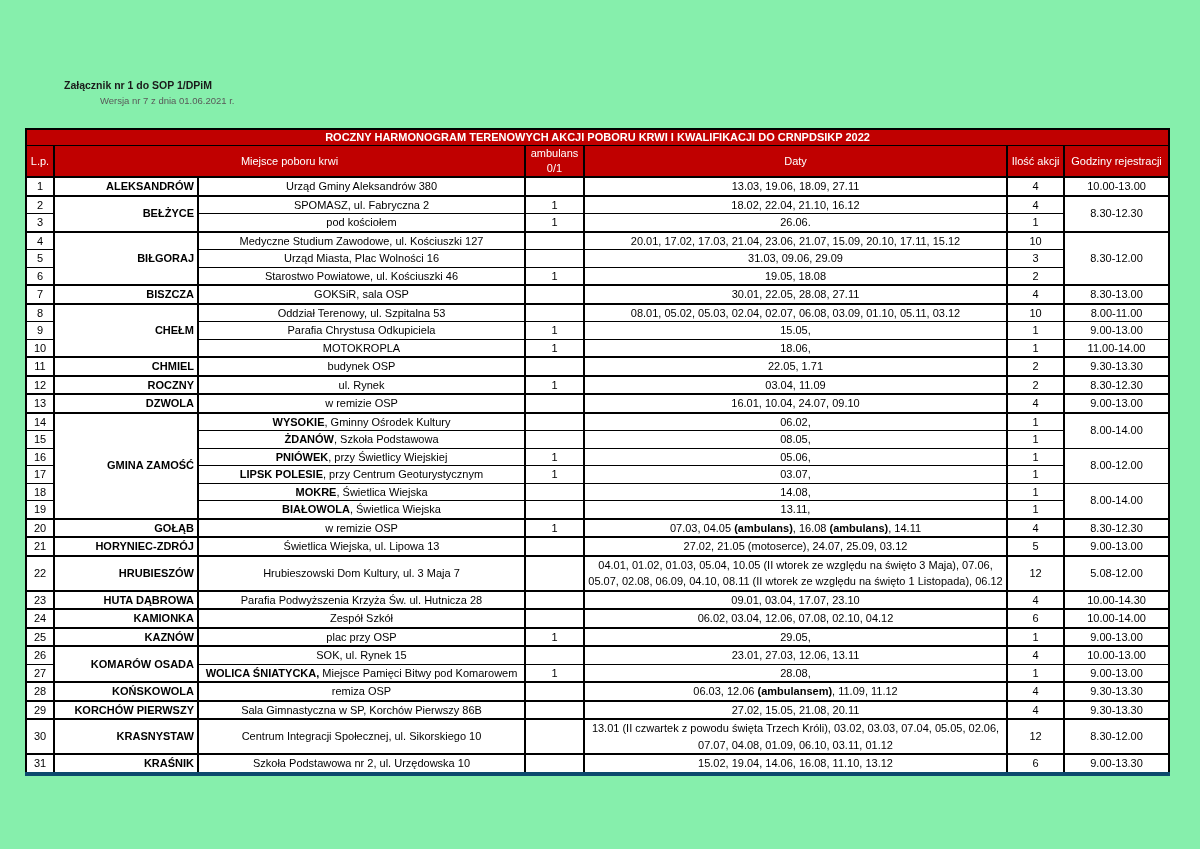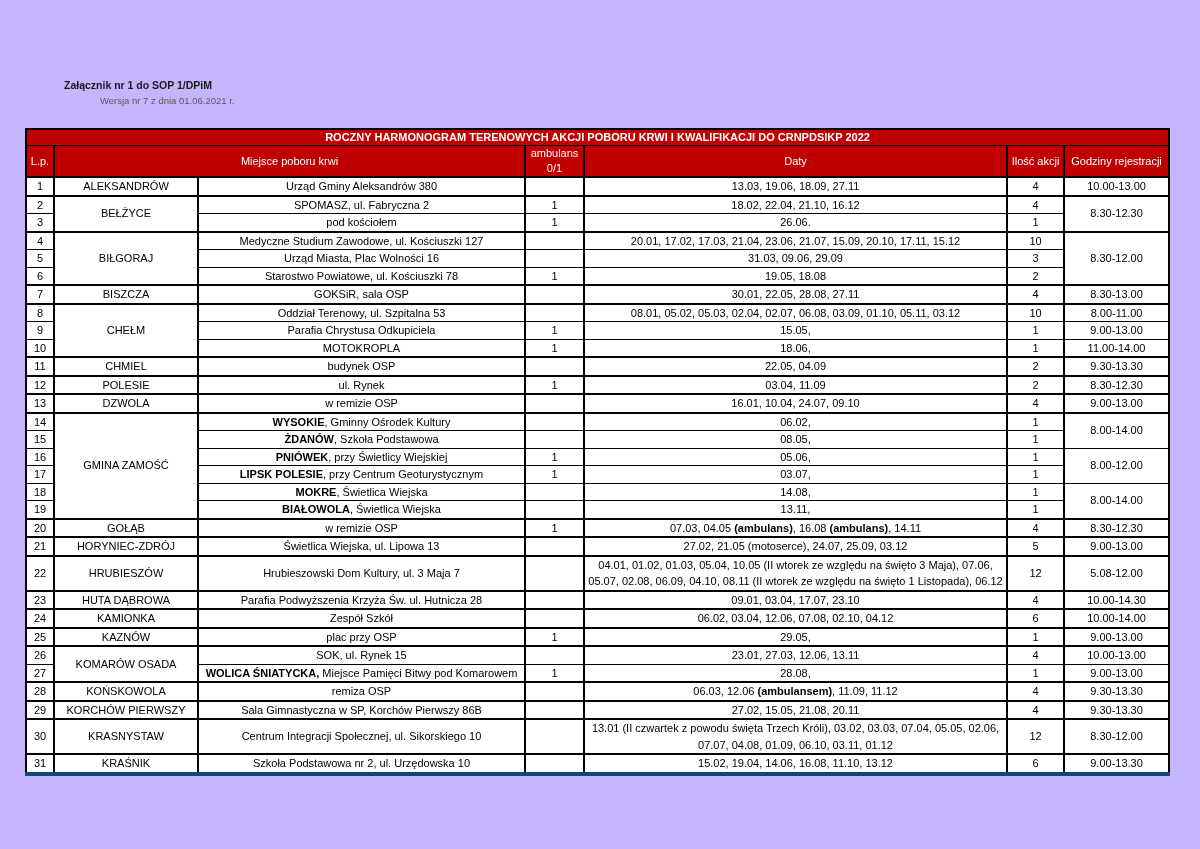--- a/index.html
+++ b/index.html
@@ -1,21 +1,21 @@
 <!DOCTYPE html>
 <html lang="pl"><head>
 <meta charset="utf-8">
 <style>
   * { box-sizing: border-box; }
   html, body { margin: 0; padding: 0; background: #ffffff; }
   .page {
     position: relative;
     width: 1200px;
     height: 849px;
-    background: #c4b5fd;
+    background: #86efac;
     font-family: "Liberation Sans", sans-serif;
     color: #000000;
     overflow: hidden;
   }
   .annot { position: absolute; left: 64px; top: 79px; }
   .annot-line1 { font-size: 10.5px; font-weight: bold; color: #1a1a1a; }
   .annot-line2 { font-size: 9.5px; color: #595959; margin-top: 4px; margin-left: 36px; }
 
   table.schedule {
     position: absolute;
@@ -37,21 +37,21 @@
     line-height: 1.5;
     overflow: hidden;
   }
   .schedule thead th { background: #c00000; color: #ffffff; }
   .title-row th { font-weight: bold; height: 16px; line-height: 1.2; font-size: 11px; }
   .head-row th { font-weight: normal; height: 32px; line-height: 1.3; border-bottom: 2px solid #000; }
   .head-row .hdr-line { display: block; }
   .schedule tbody td { height: 16px; background: #ffffff; }
   .schedule tbody tr.gs td { border-top: 2px solid #000; }
   .schedule tbody tr:last-child td { border-bottom: 4px solid #0c4a6e; }
-  td.place { font-weight: normal; }
+  td.place { font-weight: bold; text-align: right; }
   .seg-b { font-weight: bold; }
 </style>
 </head>
 <body>
 
 <div class="page">
 
   <div class="annot">
     <div class="annot-line1">Załącznik nr 1 do SOP 1/DPiM</div>
     <div class="annot-line2">Wersja nr 7 z dnia 01.06.2021 r.</div>
@@ -120,21 +120,21 @@
         </tr>
         <tr>
           <td class="lp">5</td>
           <td class="addr"><span>Urząd Miasta, Plac Wolności 16</span></td>
           <td class="amb"></td>
           <td class="dates"><span>31.03, 09.06, 29.09</span></td>
           <td class="count">3</td>
         </tr>
         <tr>
           <td class="lp">6</td>
-          <td class="addr"><span>Starostwo Powiatowe, ul. Kościuszki 78</span></td>
+          <td class="addr"><span>Starostwo Powiatowe, ul. Kościuszki 46</span></td>
           <td class="amb">1</td>
           <td class="dates"><span>19.05, 18.08</span></td>
           <td class="count">2</td>
         </tr>
         <tr class="gs">
           <td class="lp">7</td>
           <td class="place">BISZCZA</td>
           <td class="addr"><span>GOKSiR, sala OSP</span></td>
           <td class="amb"></td>
           <td class="dates"><span>30.01, 22.05, 28.08, 27.11</span></td>
@@ -164,27 +164,27 @@
           <td class="amb">1</td>
           <td class="dates"><span>18.06,</span></td>
           <td class="count">1</td>
           <td class="hours">11.00-14.00</td>
         </tr>
         <tr class="gs">
           <td class="lp">11</td>
           <td class="place">CHMIEL</td>
           <td class="addr"><span>budynek OSP</span></td>
           <td class="amb"></td>
-          <td class="dates"><span>22.05, 04.09</span></td>
+          <td class="dates"><span>22.05, 1.71</span></td>
           <td class="count">2</td>
           <td class="hours">9.30-13.30</td>
         </tr>
         <tr class="gs">
           <td class="lp">12</td>
-          <td class="place">POLESIE</td>
+          <td class="place">ROCZNY</td>
           <td class="addr"><span>ul. Rynek</span></td>
           <td class="amb">1</td>
           <td class="dates"><span>03.04, 11.09</span></td>
           <td class="count">2</td>
           <td class="hours">8.30-12.30</td>
         </tr>
         <tr class="gs">
           <td class="lp">13</td>
           <td class="place">DZWOLA</td>
           <td class="addr"><span>w remizie OSP</span></td>

